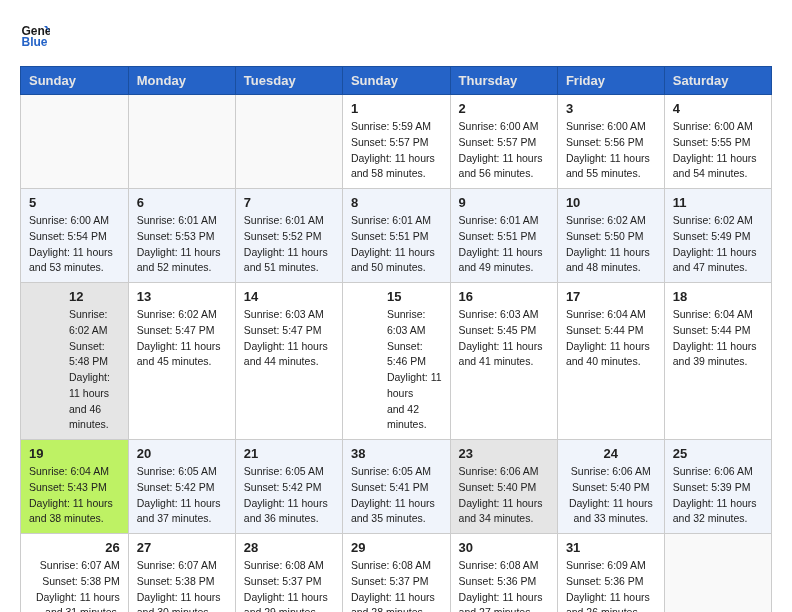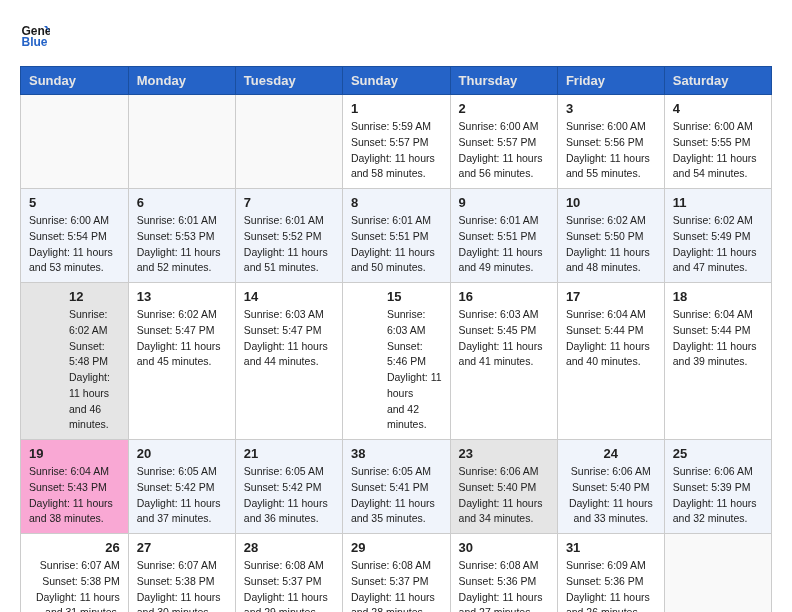--- a/index.html
+++ b/index.html
@@ -245,21 +245,21 @@
         </td>
         <td style="background: rgb(255, 255, 255);">
           <span class="day-num">18</span>
           <div class="cell-info" style="white-space: pre-line;">Sunrise: 6:04 AM
 Sunset: 5:44 PM
 Daylight: 11 hours
 and 39 minutes.</div>
         </td>
       </tr>
       <tr>
-        <td style="background: #f9a8d4;">
+        <td style="background: #bef264;">
           <span class="day-num">19</span>
           <div class="cell-info" style="white-space: pre-line;">Sunrise: 6:04 AM
 Sunset: 5:43 PM
 Daylight: 11 hours
 and 38 minutes.</div>
         </td>
         <td style="background: rgb(240, 244, 251);">
           <span class="day-num">20</span>
           <div class="cell-info" style="white-space: pre-line;">Sunrise: 6:05 AM
 Sunset: 5:42 PM

